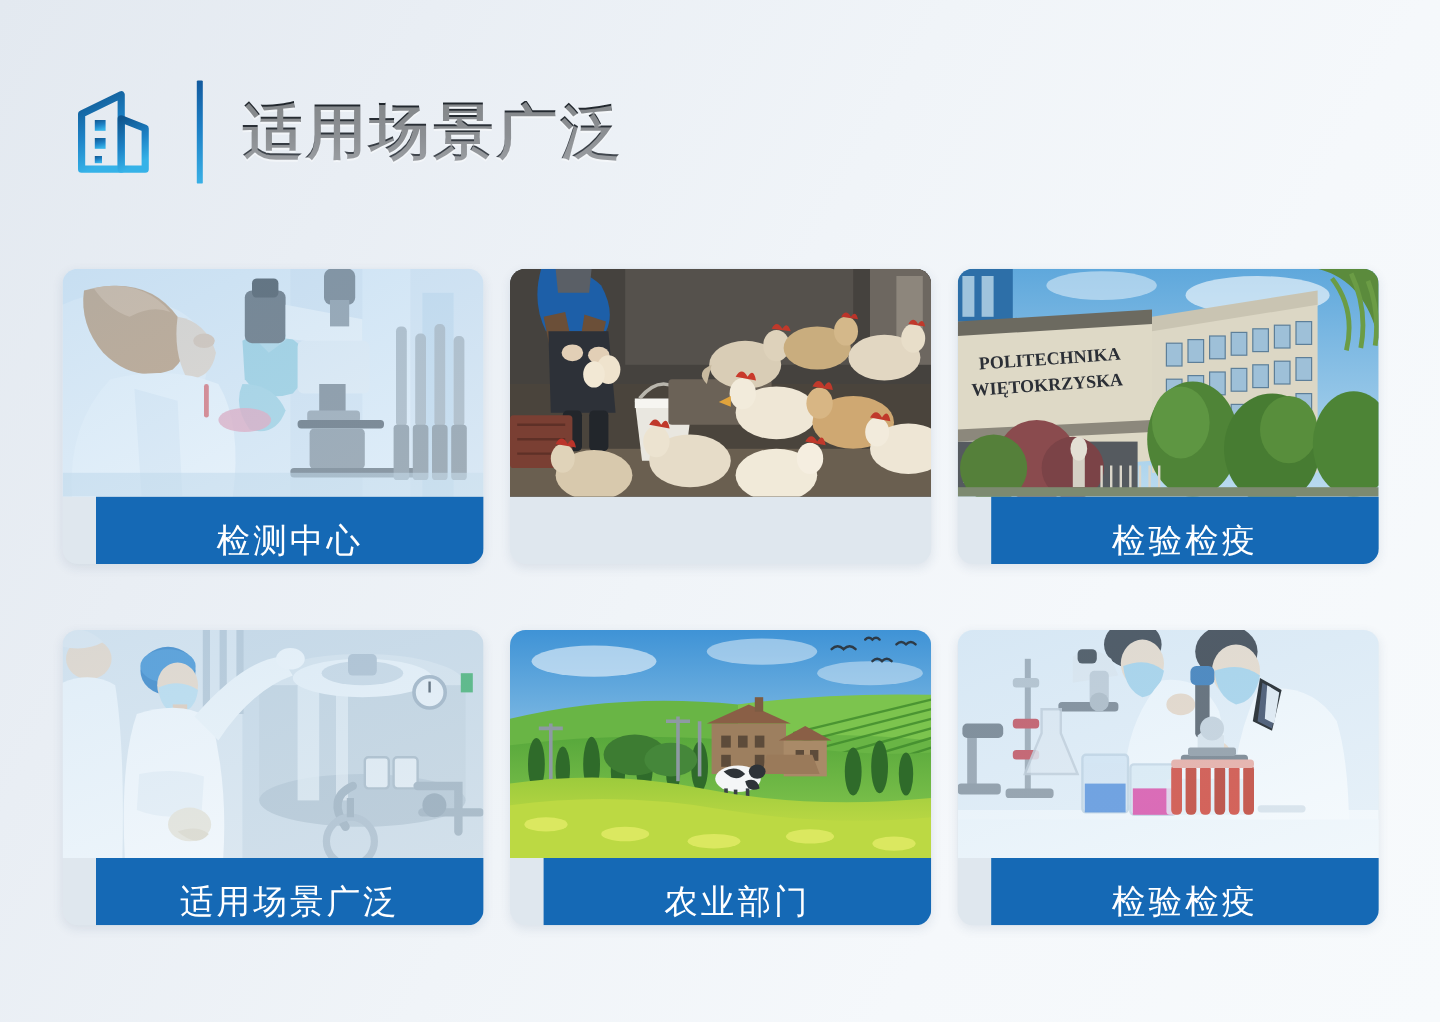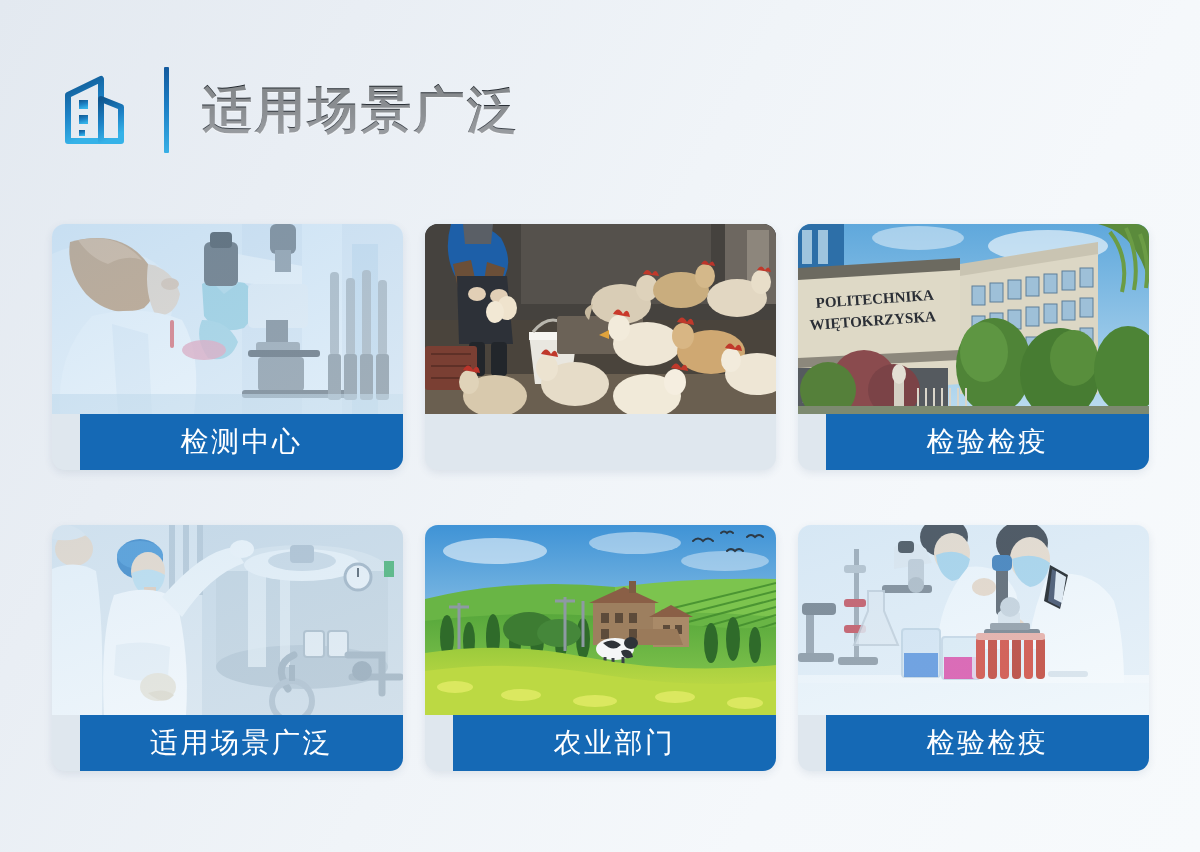--- a/index.html
+++ b/index.html
@@ -106,21 +106,21 @@
   .tint-blue  { background: linear-gradient(150deg, rgba(150,195,232,0.40), rgba(205,228,246,0.30)); }
   .tint-none  { background: rgba(255,255,255,0.00); }
   .tint-soft  { background: linear-gradient(160deg, rgba(168,206,236,0.30), rgba(222,238,250,0.22)); }
 
   .card-label {
     position: absolute;
     left: 0; right: 0; bottom: 0;
     height: 56px;
     background: #1569b5;
     display: flex;
-    align-items: center;
+    align-items: flex-end;
     justify-content: center;
     margin-left: 28px;
   }
 
   .card-label span {
     color: #ffffff;
     font-size: 28px;
     font-weight: 400;
     letter-spacing: 2.5px;
   }

